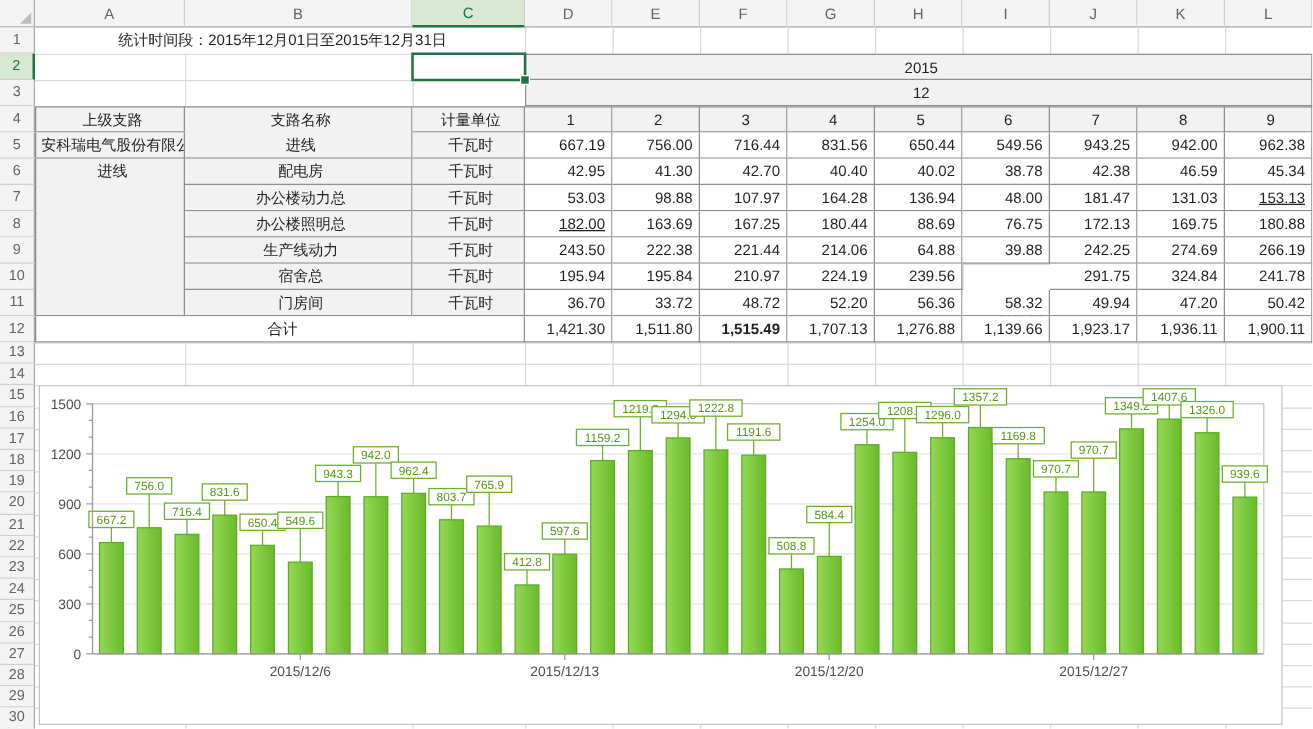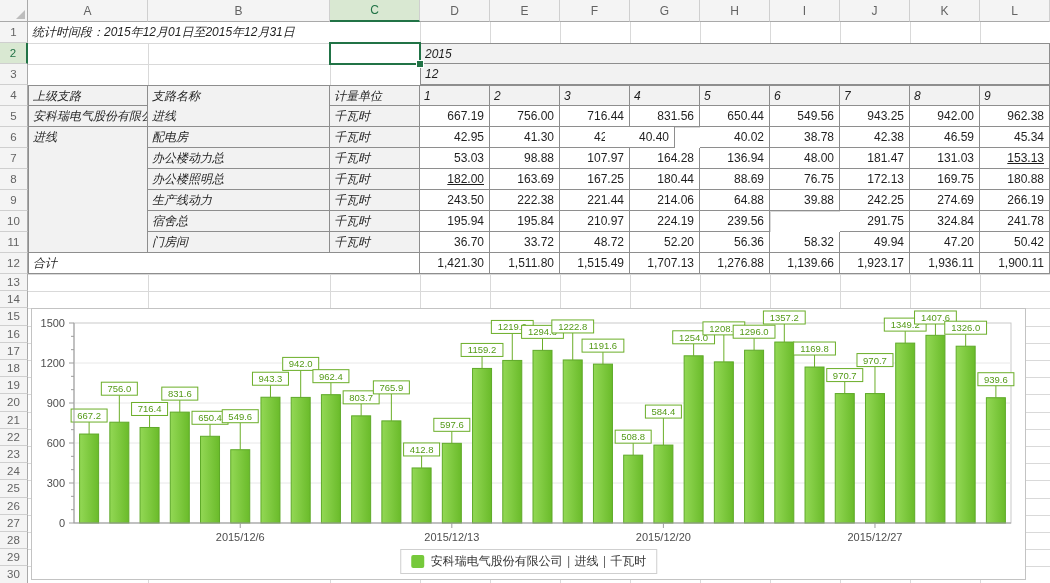--- a/index.html
+++ b/index.html
@@ -19,21 +19,21 @@
   #corner{position:absolute;left:0;top:0;width:28px;height:22px;background:#f4f4f4;
        border-right:1px solid #a9a9a9;border-bottom:1px solid #a9a9a9;box-sizing:border-box;z-index:2;}
   #corner:after{content:"";position:absolute;right:2px;bottom:2px;
        border-left:9px solid transparent;border-bottom:9px solid #bdbdbd;}
   .cell{position:absolute;box-sizing:border-box;font-size:12px;color:#1f1f1f;
        line-height:20px;white-space:nowrap;overflow:hidden;z-index:1;background:#fff;}
   .cell.gray{background:#f2f2f2;}
   .cell.bL{border-left:1px solid #8e8e8e;} .cell.bT{border-top:1px solid #8e8e8e;}
   .cell.bR{border-right:1px solid #8e8e8e;} .cell.bB{border-bottom:1px solid #8e8e8e;}
   .cell.num{text-align:right;padding-right:5px;}
-  .cell.txt{text-align:left;padding-left:4px;font-style:italic;}
+  .cell.txt{text-align:center;padding-left:4px;}
   #selbox{position:absolute;border:2px solid #217346;background:transparent;z-index:3;box-sizing:border-box;}
   #fillhandle{position:absolute;width:6px;height:6px;background:#217346;border:1px solid #fff;z-index:3;box-sizing:content-box;}
   #chart{position:absolute;left:31px;top:308px;width:995px;height:272px;background:#fff;
        border:1px solid #c3c3c3;box-sizing:border-box;z-index:4;}
   #legend{position:absolute;left:50%;transform:translateX(-50%);top:240px;
        display:flex;align-items:center;gap:7px;border:1px solid #cfcfcf;background:#fff;
        padding:3px 10px;font-size:12px;color:#333;white-space:nowrap;}
   #legend .swatch{width:13px;height:13px;border-radius:2px;}
 </style>
 </head>
@@ -109,21 +109,21 @@
       <div class="cell num bR bB" style="left: 770px; top: 106px; width: 70px; height: 21px; line-height: 21px;">549.56</div>
       <div class="cell num bR bB" style="left: 840px; top: 106px; width: 70px; height: 21px; line-height: 21px;">943.25</div>
       <div class="cell num bR bB" style="left: 910px; top: 106px; width: 70px; height: 21px; line-height: 21px;">942.00</div>
       <div class="cell num bR bB" style="left: 980px; top: 106px; width: 70px; height: 21px; line-height: 21px;">962.38</div>
       <div class="cell txt gray bL bR bB" style="left: 28px; top: 127px; width: 120px; height: 126px; line-height: 21px;">进线</div>
       <div class="cell txt gray bR bB" style="left: 148px; top: 127px; width: 182px; height: 21px; line-height: 21px;">配电房</div>
       <div class="cell txt gray bR bB" style="left: 330px; top: 127px; width: 90px; height: 21px; line-height: 21px;">千瓦时</div>
       <div class="cell num bR bB" style="left: 420px; top: 127px; width: 70px; height: 21px; line-height: 21px;">42.95</div>
       <div class="cell num bR bB" style="left: 490px; top: 127px; width: 70px; height: 21px; line-height: 21px;">41.30</div>
       <div class="cell num bR bB" style="left: 560px; top: 127px; width: 70px; height: 21px; line-height: 21px;">42.70</div>
-      <div class="cell num bR bB" style="left: 605px; top: 127px; width: 70px; height: 21px; line-height: 21px;">40.40</div>
+      <div class="cell num bR bB" style="left: 630px; top: 127px; width: 70px; height: 21px; line-height: 21px;">40.40</div>
       <div class="cell num bR bB" style="left: 700px; top: 127px; width: 70px; height: 21px; line-height: 21px;">40.02</div>
       <div class="cell num bR bB" style="left: 770px; top: 127px; width: 70px; height: 21px; line-height: 21px;">38.78</div>
       <div class="cell num bR bB" style="left: 840px; top: 127px; width: 70px; height: 21px; line-height: 21px;">42.38</div>
       <div class="cell num bR bB" style="left: 910px; top: 127px; width: 70px; height: 21px; line-height: 21px;">46.59</div>
       <div class="cell num bR bB" style="left: 980px; top: 127px; width: 70px; height: 21px; line-height: 21px;">45.34</div>
       <div class="cell txt gray bR bB" style="left: 148px; top: 148px; width: 182px; height: 21px; line-height: 21px;">办公楼动力总</div>
       <div class="cell txt gray bR bB" style="left: 330px; top: 148px; width: 90px; height: 21px; line-height: 21px;">千瓦时</div>
       <div class="cell num bR bB" style="left: 420px; top: 148px; width: 70px; height: 21px; line-height: 21px;">53.03</div>
       <div class="cell num bR bB" style="left: 490px; top: 148px; width: 70px; height: 21px; line-height: 21px;">98.88</div>
       <div class="cell num bR bB" style="left: 560px; top: 148px; width: 70px; height: 21px; line-height: 21px;">107.97</div>
@@ -173,21 +173,21 @@
       <div class="cell num bR bB" style="left: 560px; top: 232px; width: 70px; height: 21px; line-height: 21px;">48.72</div>
       <div class="cell num bR bB" style="left: 630px; top: 232px; width: 70px; height: 21px; line-height: 21px;">52.20</div>
       <div class="cell num bR bB" style="left: 700px; top: 232px; width: 70px; height: 21px; line-height: 21px;">56.36</div>
       <div class="cell num bR bB" style="left: 770px; top: 232px; width: 70px; height: 21px; line-height: 21px;">58.32</div>
       <div class="cell num bR bB" style="left: 840px; top: 232px; width: 70px; height: 21px; line-height: 21px;">49.94</div>
       <div class="cell num bR bB" style="left: 910px; top: 232px; width: 70px; height: 21px; line-height: 21px;">47.20</div>
       <div class="cell num bR bB" style="left: 980px; top: 232px; width: 70px; height: 21px; line-height: 21px;">50.42</div>
       <div class="cell txt bL bR bB" style="left: 28px; top: 253px; width: 392px; height: 21px; line-height: 21px;">合计</div>
       <div class="cell num bR bB" style="left: 420px; top: 253px; width: 70px; height: 21px; line-height: 21px;">1,421.30</div>
       <div class="cell num bR bB" style="left: 490px; top: 253px; width: 70px; height: 21px; line-height: 21px;">1,511.80</div>
-      <div class="cell num bR bB" style="left: 560px; top: 253px; width: 70px; height: 21px; line-height: 21px;">1,515.49</div>
+      <div class="cell num bR bB" style="left: 560px; top: 253px; width: 70px; height: 21px; line-height: 21px; font-weight: bold;">1,515.49</div>
       <div class="cell num bR bB" style="left: 630px; top: 253px; width: 70px; height: 21px; line-height: 21px;">1,707.13</div>
       <div class="cell num bR bB" style="left: 700px; top: 253px; width: 70px; height: 21px; line-height: 21px;">1,276.88</div>
       <div class="cell num bR bB" style="left: 770px; top: 253px; width: 70px; height: 21px; line-height: 21px;">1,139.66</div>
       <div class="cell num bR bB" style="left: 840px; top: 253px; width: 70px; height: 21px; line-height: 21px;">1,923.17</div>
       <div class="cell num bR bB" style="left: 910px; top: 253px; width: 70px; height: 21px; line-height: 21px;">1,936.11</div>
       <div class="cell num bR bB" style="left: 980px; top: 253px; width: 70px; height: 21px; line-height: 21px;">1,900.11</div>
     </div>
   <div id="corner"></div>
   <div id="colheads">
       <div class="colhead" style="left: 28px; top: 0px; width: 120px; height: 22px;">A</div>
@@ -401,18 +401,14 @@
         <line x1="42" x2="979" y1="214" y2="214" stroke="#9d9d9d"></line>
         <line x1="208.24193548387098" x2="208.24193548387098" y1="214" y2="219" stroke="#9d9d9d"></line>
         <text x="208.24193548387098" y="232" text-anchor="middle" font-size="11" fill="#4d4d4d" font-family="&quot;Liberation Sans&quot;,&quot;DejaVu Sans&quot;,sans-serif">2015/12/6</text>
         <line x1="419.8225806451613" x2="419.8225806451613" y1="214" y2="219" stroke="#9d9d9d"></line>
         <text x="419.8225806451613" y="232" text-anchor="middle" font-size="11" fill="#4d4d4d" font-family="&quot;Liberation Sans&quot;,&quot;DejaVu Sans&quot;,sans-serif">2015/12/13</text>
         <line x1="631.4032258064516" x2="631.4032258064516" y1="214" y2="219" stroke="#9d9d9d"></line>
         <text x="631.4032258064516" y="232" text-anchor="middle" font-size="11" fill="#4d4d4d" font-family="&quot;Liberation Sans&quot;,&quot;DejaVu Sans&quot;,sans-serif">2015/12/20</text>
         <line x1="842.983870967742" x2="842.983870967742" y1="214" y2="219" stroke="#9d9d9d"></line>
         <text x="842.983870967742" y="232" text-anchor="middle" font-size="11" fill="#4d4d4d" font-family="&quot;Liberation Sans&quot;,&quot;DejaVu Sans&quot;,sans-serif">2015/12/27</text>
       </svg>
-    <div id="legend">
-      <span class="swatch" style="background: rgb(118, 201, 59);"></span>
-      <span>安科瑞电气股份有限公司｜进线｜千瓦时</span>
-    </div>
   </div>
 </div>
 
 </body></html>

